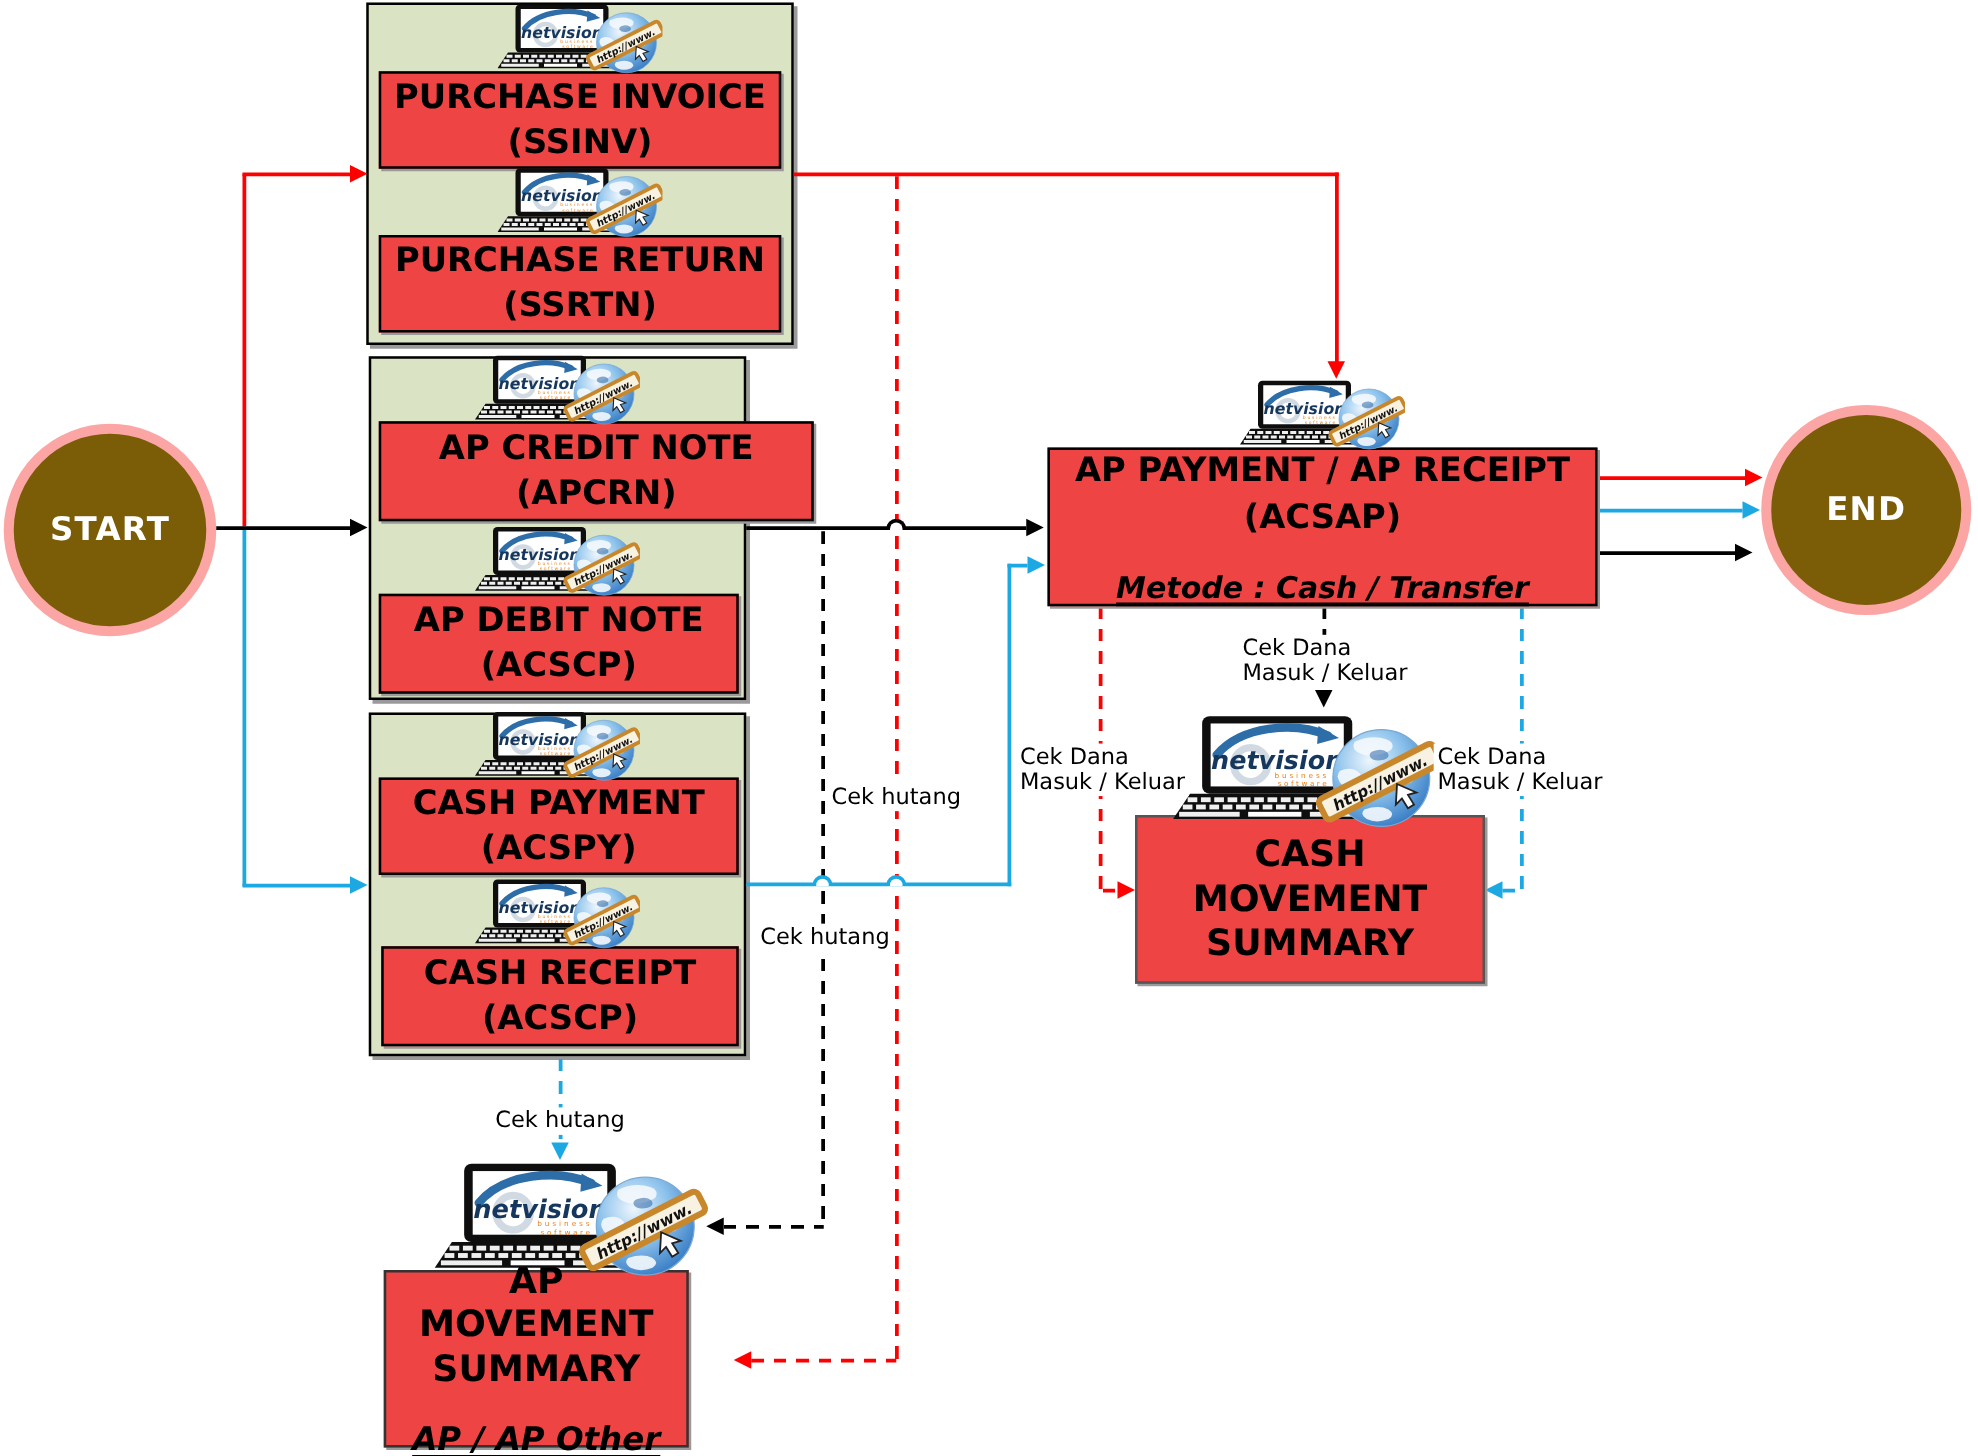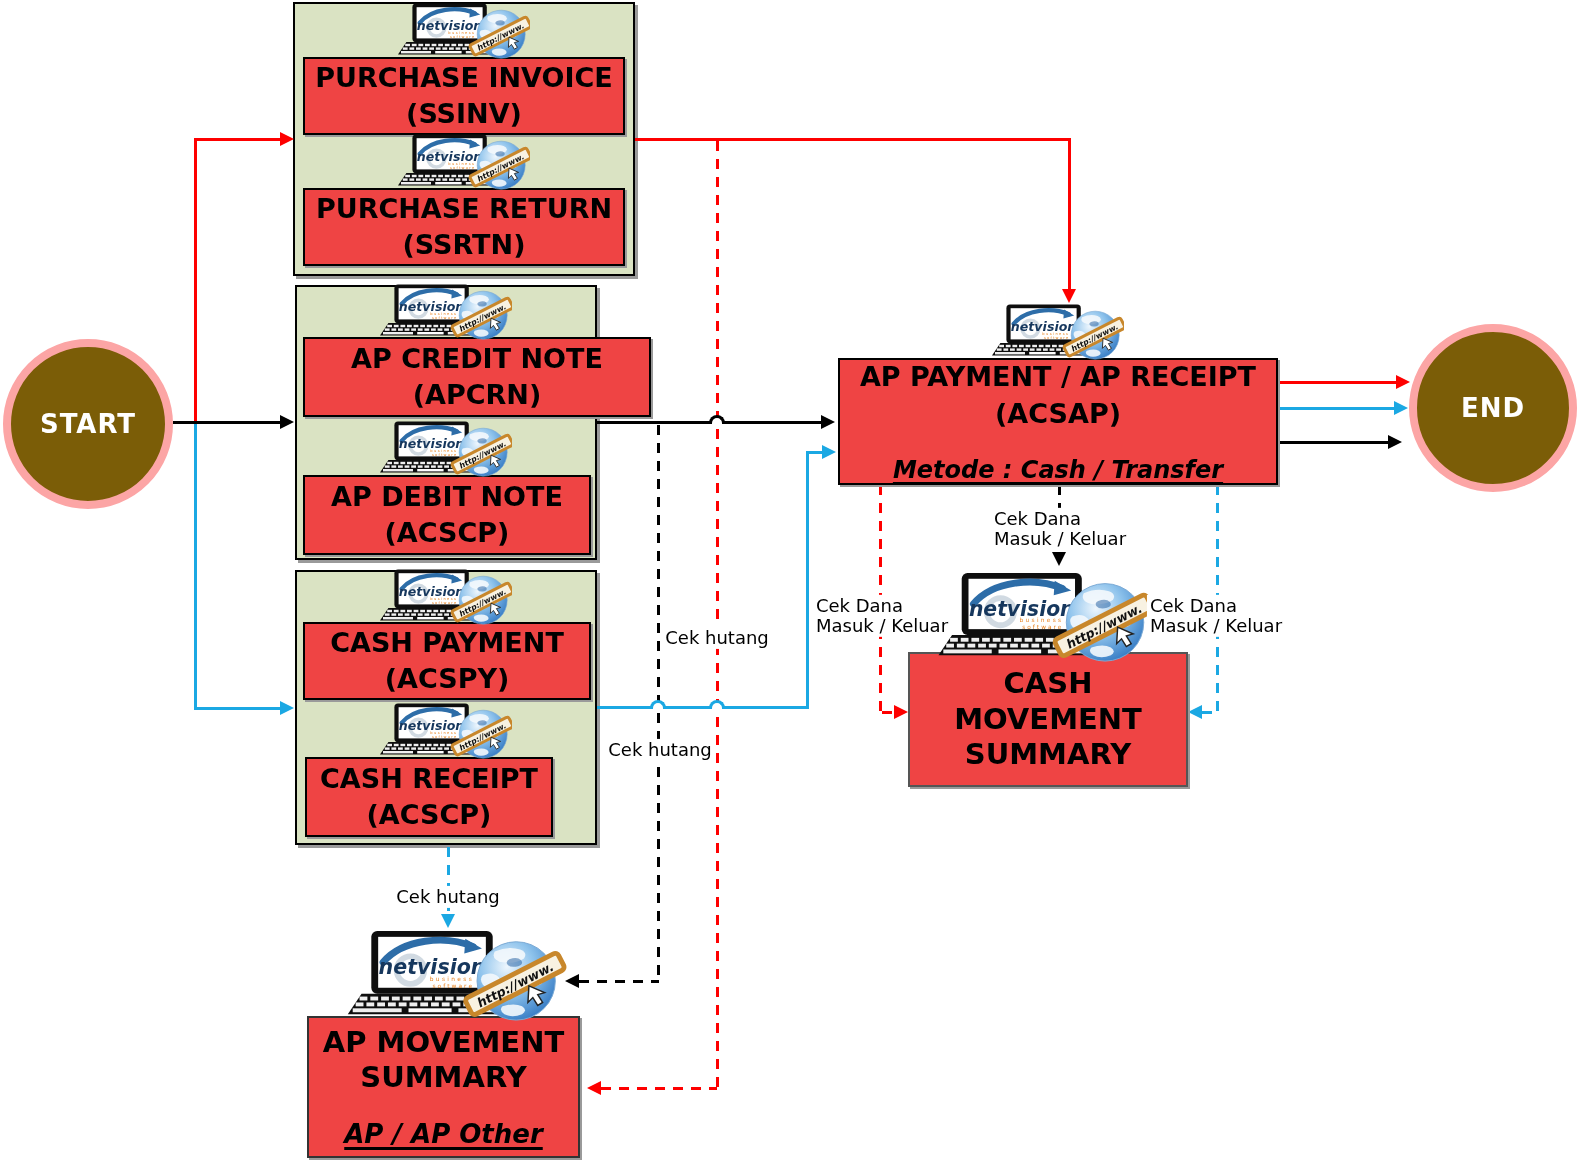--- a/index.html
+++ b/index.html
@@ -145,38 +145,38 @@
   </div>
   <div class="pbox" style="left:303px; top:475px; width:288px; height:80px;">
     <span class="t1">AP DEBIT NOTE</span>
     <span class="t2">(ACSCP)</span>
   </div>
 
   <div class="pbox" style="left:303px; top:622px; width:288px; height:78px;">
     <span class="t1">CASH PAYMENT</span>
     <span class="t2">(ACSPY)</span>
   </div>
-  <div class="pbox" style="left:305px; top:757px; width:248px; height:80px;">
+  <div class="pbox" style="left:305px; top:757px; width:286px; height:80px;">
     <span class="t1">CASH RECEIPT</span>
     <span class="t2">(ACSCP)</span>
   </div>
 
   <div class="pbox" style="left:838px; top:358px; width:440px; height:127px;">
     <span class="t1">AP PAYMENT / AP RECEIPT</span>
     <span class="t2">(ACSAP)</span>
     <span class="subtitle-underline">Metode : Cash / Transfer</span>
   </div>
 
   <div class="pbox sumbox" style="left:908px; top:652px; width:280px; height:135px; border-color:#555;">
     <span class="ln">CASH</span>
     <span class="ln">MOVEMENT</span>
     <span class="ln">SUMMARY</span>
   </div>
 
-  <div class="pbox sumbox" style="left:307px; top:1016px; width:273px; height:142px; border-color:#333;">
+  <div class="pbox sumbox" style="left:307px; top:1016px; width:244px; height:142px; border-color:#333;">
     <span class="ln">AP MOVEMENT</span>
     <span class="ln">SUMMARY</span>
     <span class="subtitle-underline" style="font-size:26px;">AP / AP Other</span>
   </div>
 
   <div class="nv-logo" style="left:398px; top:3px;   width:132px; height:57px;">
   <svg viewBox="0 0 220 95" xmlns="http://www.w3.org/2000/svg">
     <defs>
       <radialGradient id="nvglobe" cx="38%" cy="32%" r="78%">
         <stop offset="0%" stop-color="#eef6fd"></stop>

